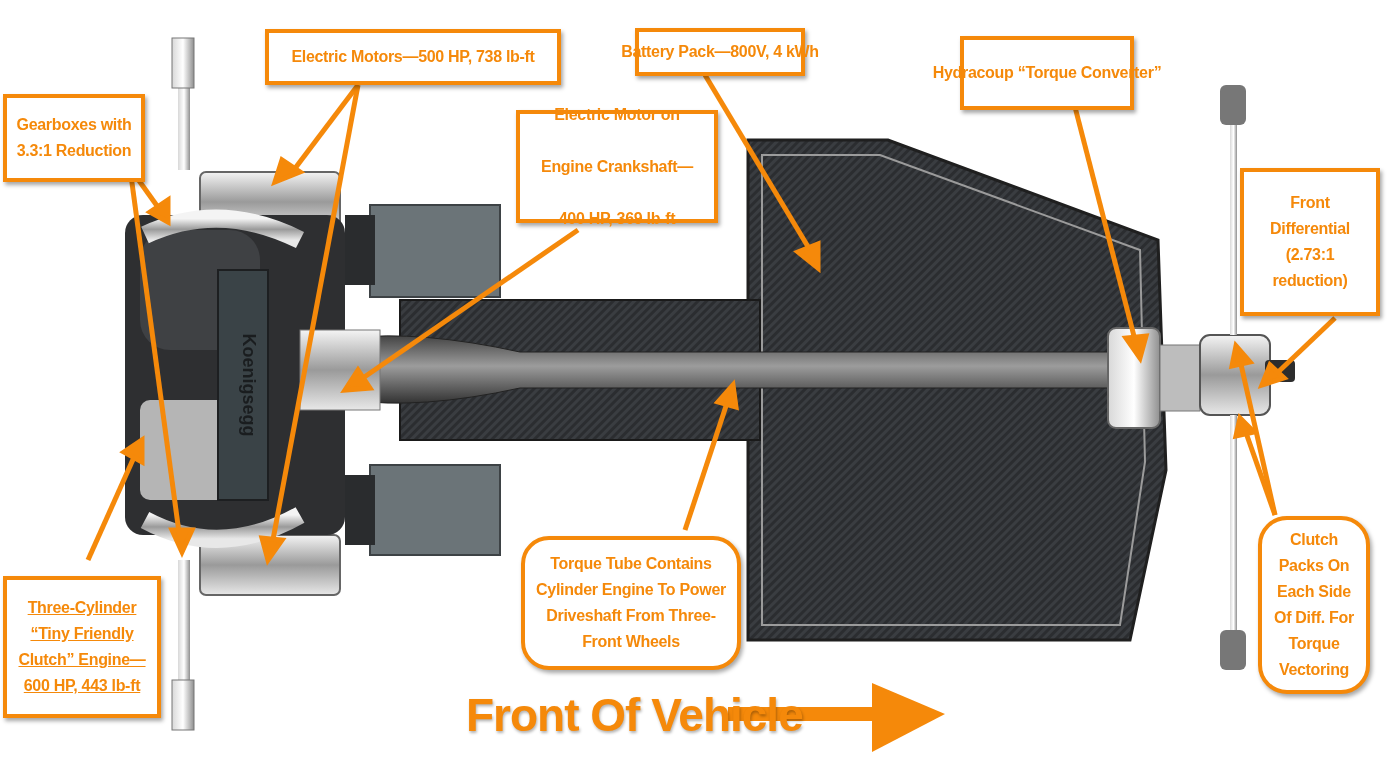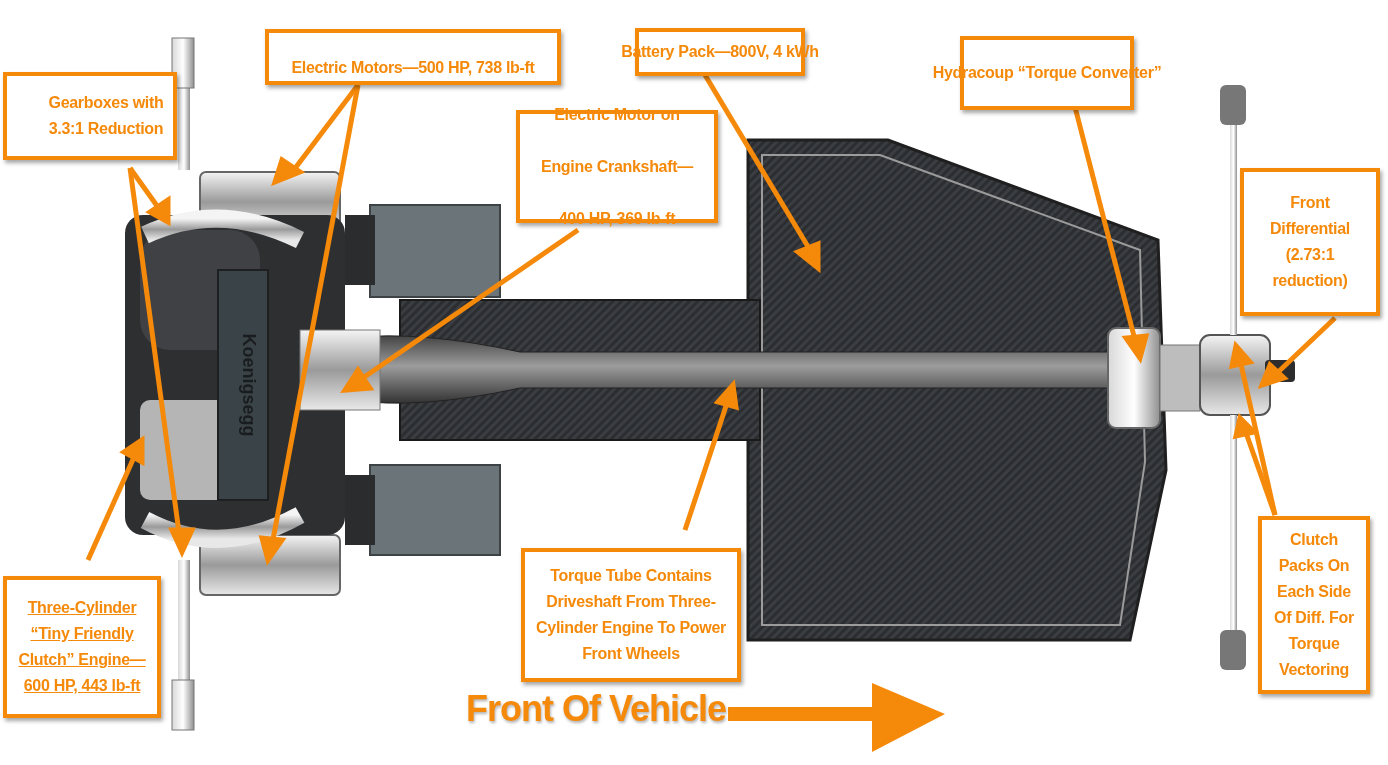--- a/index.html
+++ b/index.html
@@ -2,21 +2,21 @@
 <html><head>
 <meta charset="utf-8">
 <style>
   html,body{margin:0;padding:0;background:#fff;}
   body{width:1388px;height:765px;position:relative;overflow:hidden;font-family:"Liberation Sans",sans-serif;}
   #art{position:absolute;left:0;top:0;width:1388px;height:765px;}
   .callout{position:absolute;background:#fff;border:4px solid #f5890a;box-shadow:2px 3px 4px rgba(0,0,0,0.35);
     color:#f5890a;font-weight:bold;font-size:16px;line-height:26px;text-align:center;display:flex;flex-direction:column;
     justify-content:center;align-items:center;letter-spacing:-0.3px;font-family:"Liberation Sans",sans-serif;}
   .callout span{display:block;white-space:nowrap;}
-  .front-label{position:absolute;left:466px;top:688px;color:#f5890a;font-weight:bold;font-size:36px;
+  .front-label{position:absolute;left:466px;top:688px;color:#f5890a;font-weight:bold;font-size:46px;
     letter-spacing:-1px;text-shadow:1px 2px 3px rgba(0,0,0,0.3);white-space:nowrap;}
 </style>
 </head>
 <body>
 
 <svg id="art" viewBox="0 0 1388 765" xmlns="http://www.w3.org/2000/svg">
   <defs>
     <pattern id="carbon" width="6" height="6" patternUnits="userSpaceOnUse" patternTransform="rotate(45)">
       <rect width="6" height="6" fill="#2b2d30"></rect>
       <rect width="3" height="6" fill="#3a3d41"></rect>
@@ -122,26 +122,26 @@
     <line x1="685" y1="530" x2="728" y2="400"></line>
       <polygon points="733,385 736,407 718,402"></polygon>
   </g>
 
   <g>
     <rect x="728" y="707" width="150" height="14" fill="#f5890a"></rect>
     <polygon points="872,683 945,714 872,752" fill="#f5890a"></polygon>
   </g>
 </svg>
 
-<div class="callout" style="left:3px;top:72px;width:134px;height:80px;padding-left:32px;">
+<div class="callout" style="left:3px;top:94px;width:134px;height:80px;">
   <span>Gearboxes with</span>
   <span>3.3:1 Reduction</span>
 </div>
 
-<div class="callout" style="left:265px;top:29px;width:288px;height:48px;justify-content:flex-end;">
+<div class="callout" style="left:265px;top:29px;width:288px;height:48px;">
   <span>Electric Motors—500 HP, 738 lb-ft</span>
 </div>
 
 <div class="callout" style="left:516px;top:110px;width:194px;height:105px;gap:26px;">
   <span>Electric Motor on</span>
   <span>Engine Crankshaft—</span>
   <span>400 HP, 369 lb-ft</span>
 </div>
 
 <div class="callout" style="left:635px;top:28px;width:162px;height:40px;">
@@ -159,28 +159,28 @@
   <span>reduction)</span>
 </div>
 
 <div class="callout" style="left:3px;top:576px;width:150px;height:134px;text-decoration:underline;">
   <span>Three-Cylinder</span>
   <span>“Tiny Friendly</span>
   <span>Clutch” Engine—</span>
   <span>600 HP, 443 lb-ft</span>
 </div>
 
-<div class="callout" style="left:521px;top:548px;width:212px;height:126px;">
+<div class="callout" style="left:521px;top:536px;width:212px;height:126px;border-radius:28px;">
   <span>Torque Tube Contains</span>
+  <span>Cylinder Engine To Power</span>
   <span>Driveshaft From Three-</span>
-  <span>Cylinder Engine To Power</span>
   <span>Front Wheels</span>
 </div>
 
-<div class="callout" style="left:1258px;top:516px;width:104px;height:170px;">
+<div class="callout" style="left:1258px;top:516px;width:104px;height:170px;border-radius:29px;">
   <span>Clutch</span>
   <span>Packs On</span>
   <span>Each Side</span>
   <span>Of Diff. For</span>
   <span>Torque</span>
   <span>Vectoring</span>
 </div>
 
 <div class="front-label">Front Of Vehicle</div>
 

